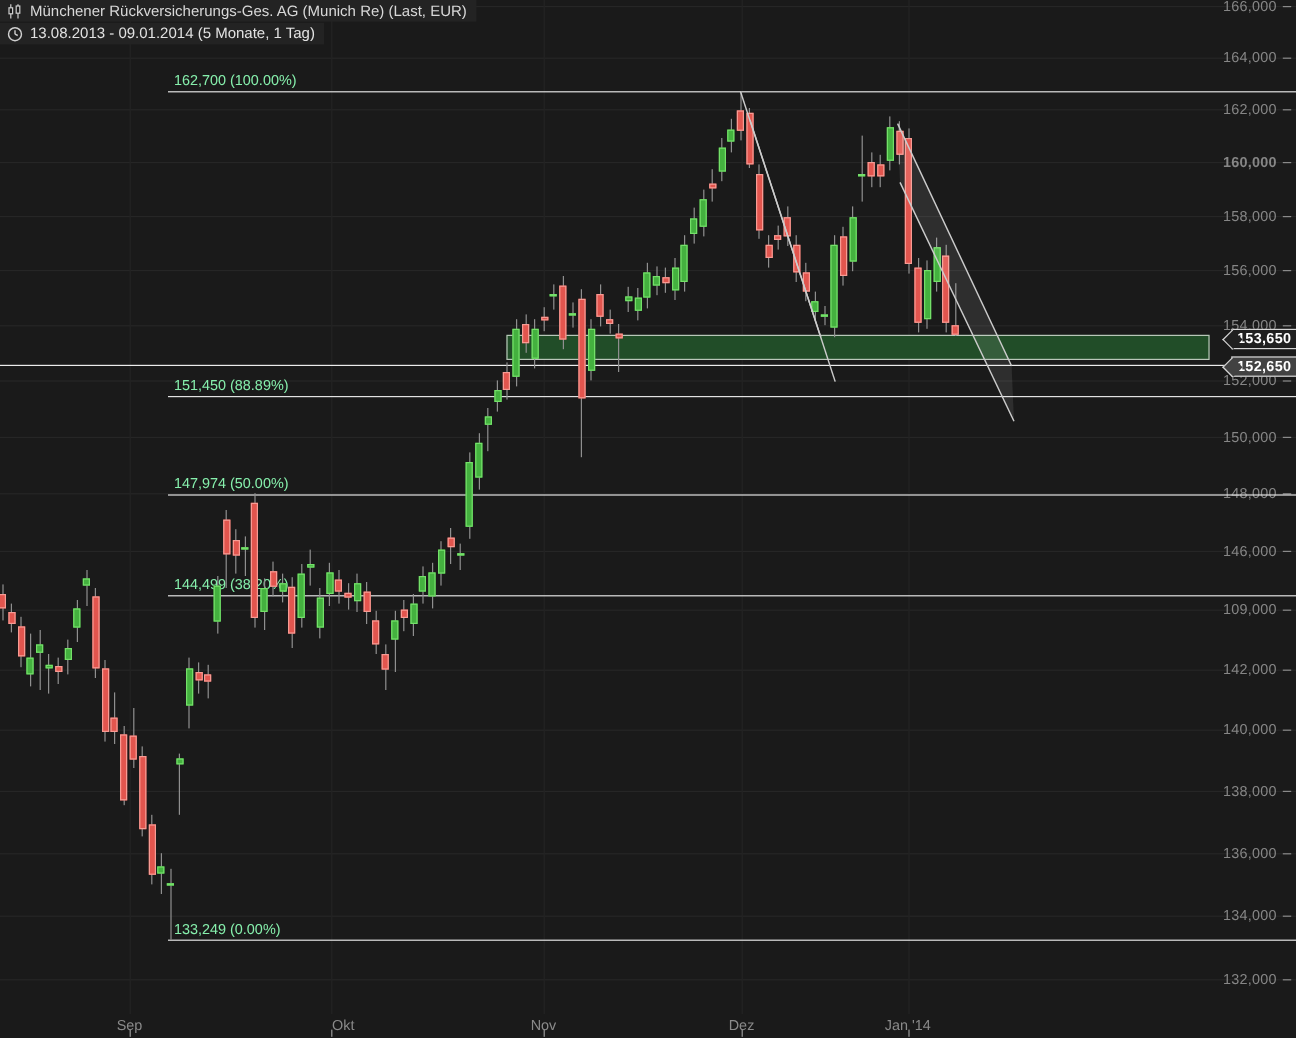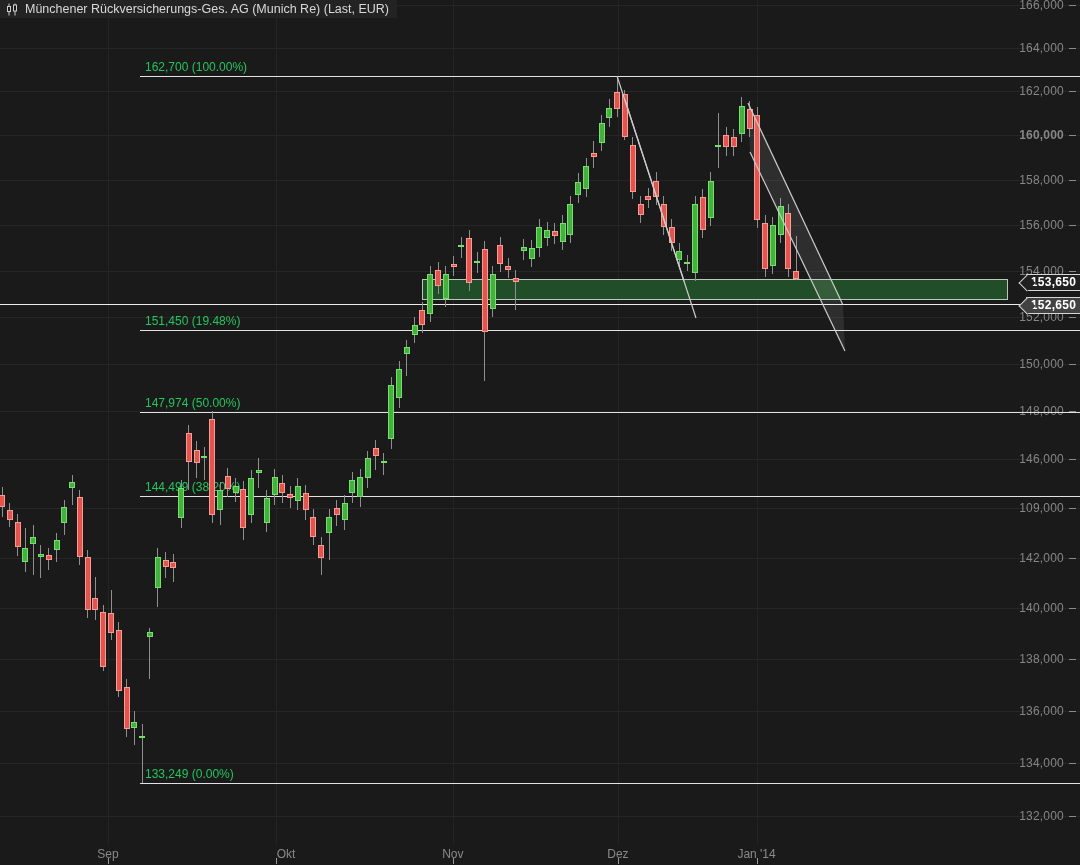--- a/index.html
+++ b/index.html
@@ -5,21 +5,21 @@
   html,body{margin:0;padding:0;background:#141414;}
   #app{position:relative;width:1080px;height:865px;background:#1a1a1a;overflow:hidden;
        font-family:"Liberation Sans",sans-serif;-webkit-font-smoothing:antialiased;}
   .gl-h{position:absolute;left:0;width:1080px;height:1px;background:#262626;z-index:1;}
   .gl-v{position:absolute;top:0;width:1px;height:845px;background:#242424;z-index:1;}
   .ylab{position:absolute;right:16px;transform:translateY(-50%);font-size:12px;color:#868686;z-index:2;letter-spacing:.2px;}
   .ytick{position:absolute;right:4px;width:7px;height:1px;background:#8a8a8a;z-index:2;}
   .xlab{position:absolute;top:847px;width:70px;margin-left:-35px;text-align:center;font-size:12px;color:#8a8a8a;z-index:2;}
   .xtick{position:absolute;top:858px;width:1px;height:6px;background:#9a9a9a;z-index:2;}
   .fib-line{position:absolute;height:1px;background:#e2e2e2;z-index:3;}
-  .fib-label{position:absolute;font-size:12px;color:#22c55e;z-index:3;white-space:nowrap;}
+  .fib-label{position:absolute;font-size:12px;color:#86efac;z-index:3;white-space:nowrap;}
   .hline-full{position:absolute;left:0;width:1080px;height:1px;background:#ececec;z-index:3;}
   .zone{position:absolute;z-index:4;box-sizing:border-box;border:1px solid #b9c6b9;}
   .wick{position:absolute;width:1px;z-index:5;}
   .body{position:absolute;z-index:5;box-sizing:border-box;border-width:1px;border-style:solid;}
   #channels{position:absolute;left:0;top:0;z-index:6;pointer-events:none;}
   .tag{position:absolute;left:1026px;width:53px;height:15px;line-height:15px;z-index:8;
        border:1px solid #d6d6d6;color:#ffffff;font-size:12px;font-weight:bold;text-align:center;letter-spacing:.3px;}
   .tag::before{content:'';position:absolute;left:-6px;top:1.6px;width:11px;height:11px;background:inherit;
        border-left:1px solid #d6d6d6;border-bottom:1px solid #d6d6d6;transform:rotate(45deg);}
   .header{position:absolute;left:0;top:0;z-index:9;font-size:12.5px;color:#d8d8d8;}
@@ -99,21 +99,21 @@
       <div class="xtick" style="left: 452.867px;"></div>
       <div class="gl-v" style="left: 617.952px;"></div>
       <div class="xlab" style="left: 617.952px;">Dez</div>
       <div class="xtick" style="left: 617.952px;"></div>
       <div class="gl-v" style="left: 756.56px;"></div>
       <div class="xlab" style="left: 756.56px;">Jan '14</div>
       <div class="xtick" style="left: 756.56px;"></div>
       <div class="fib-line" style="left: 140px; width: 940px; top: 76.0724px;"></div>
       <div class="fib-label" style="left: 145px; top: 60.0724px;">162,700 (100.00%)</div>
       <div class="fib-line" style="left: 140px; width: 940px; top: 329.686px;"></div>
-      <div class="fib-label" style="left: 145px; top: 313.686px;">151,450 (19.48%)</div>
+      <div class="fib-label" style="left: 145px; top: 313.686px;">151,450 (88.89%)</div>
       <div class="fib-line" style="left: 140px; width: 940px; top: 411.87px;"></div>
       <div class="fib-label" style="left: 145px; top: 395.87px;">147,974 (50.00%)</div>
       <div class="fib-line" style="left: 140px; width: 940px; top: 495.982px;"></div>
       <div class="fib-label" style="left: 145px; top: 479.982px;">144,499 (38.20%)</div>
       <div class="fib-line" style="left: 140px; width: 940px; top: 782.87px;"></div>
       <div class="fib-label" style="left: 145px; top: 766.87px;">133,249 (0.00%)</div>
       <div class="hline-full" style="top: 303.752px;"></div>
       <div class="zone" style="left: 422px; width: 586px; top: 278.641px; height: 21.1114px; background: rgb(33, 77, 40);"></div>
       <div class="wick" style="left: 1.5px; top: 487.151px; height: 29.9356px; background: rgb(143, 143, 143);"></div>
       <div class="body" style="left: -1px; width: 6px; top: 495.101px; height: 11.8971px; background: rgb(226, 85, 78); border-color: rgb(247, 155, 148);"></div>
@@ -338,14 +338,24 @@
       <span class="ic">
         <svg width="13" height="13" viewBox="0 0 13 13">
           <line x1="3" y1="0.5" x2="3" y2="12.5" stroke="#cfcfcf" stroke-width="1"></line>
           <rect x="1.5" y="3.5" width="3" height="5" fill="#1a1a1a" stroke="#cfcfcf" stroke-width="1"></rect>
           <line x1="9" y1="0.5" x2="9" y2="12.5" stroke="#cfcfcf" stroke-width="1"></line>
           <rect x="7.5" y="2" width="3" height="6" fill="#1a1a1a" stroke="#cfcfcf" stroke-width="1"></rect>
         </svg>
       </span>
       <span>Münchener Rückversicherungs-Ges. AG (Munich Re) (Last, EUR)</span>
     </div>
+    <div class="hrow">
+      <span class="ic">
+        <svg width="13" height="13" viewBox="0 0 13 13">
+          <circle cx="6.5" cy="6.5" r="5.4" fill="none" stroke="#cfcfcf" stroke-width="1.2"></circle>
+          <line x1="6.5" y1="6.5" x2="6.5" y2="3.2" stroke="#cfcfcf" stroke-width="1.2"></line>
+          <line x1="6.5" y1="6.5" x2="8.8" y2="7.6" stroke="#cfcfcf" stroke-width="1.2"></line>
+        </svg>
+      </span>
+      <span class="range">13.08.2013 - 09.01.2014 (5 Monate, 1 Tag)</span>
+    </div>
   </div>
 </div>
 
 </body></html>

